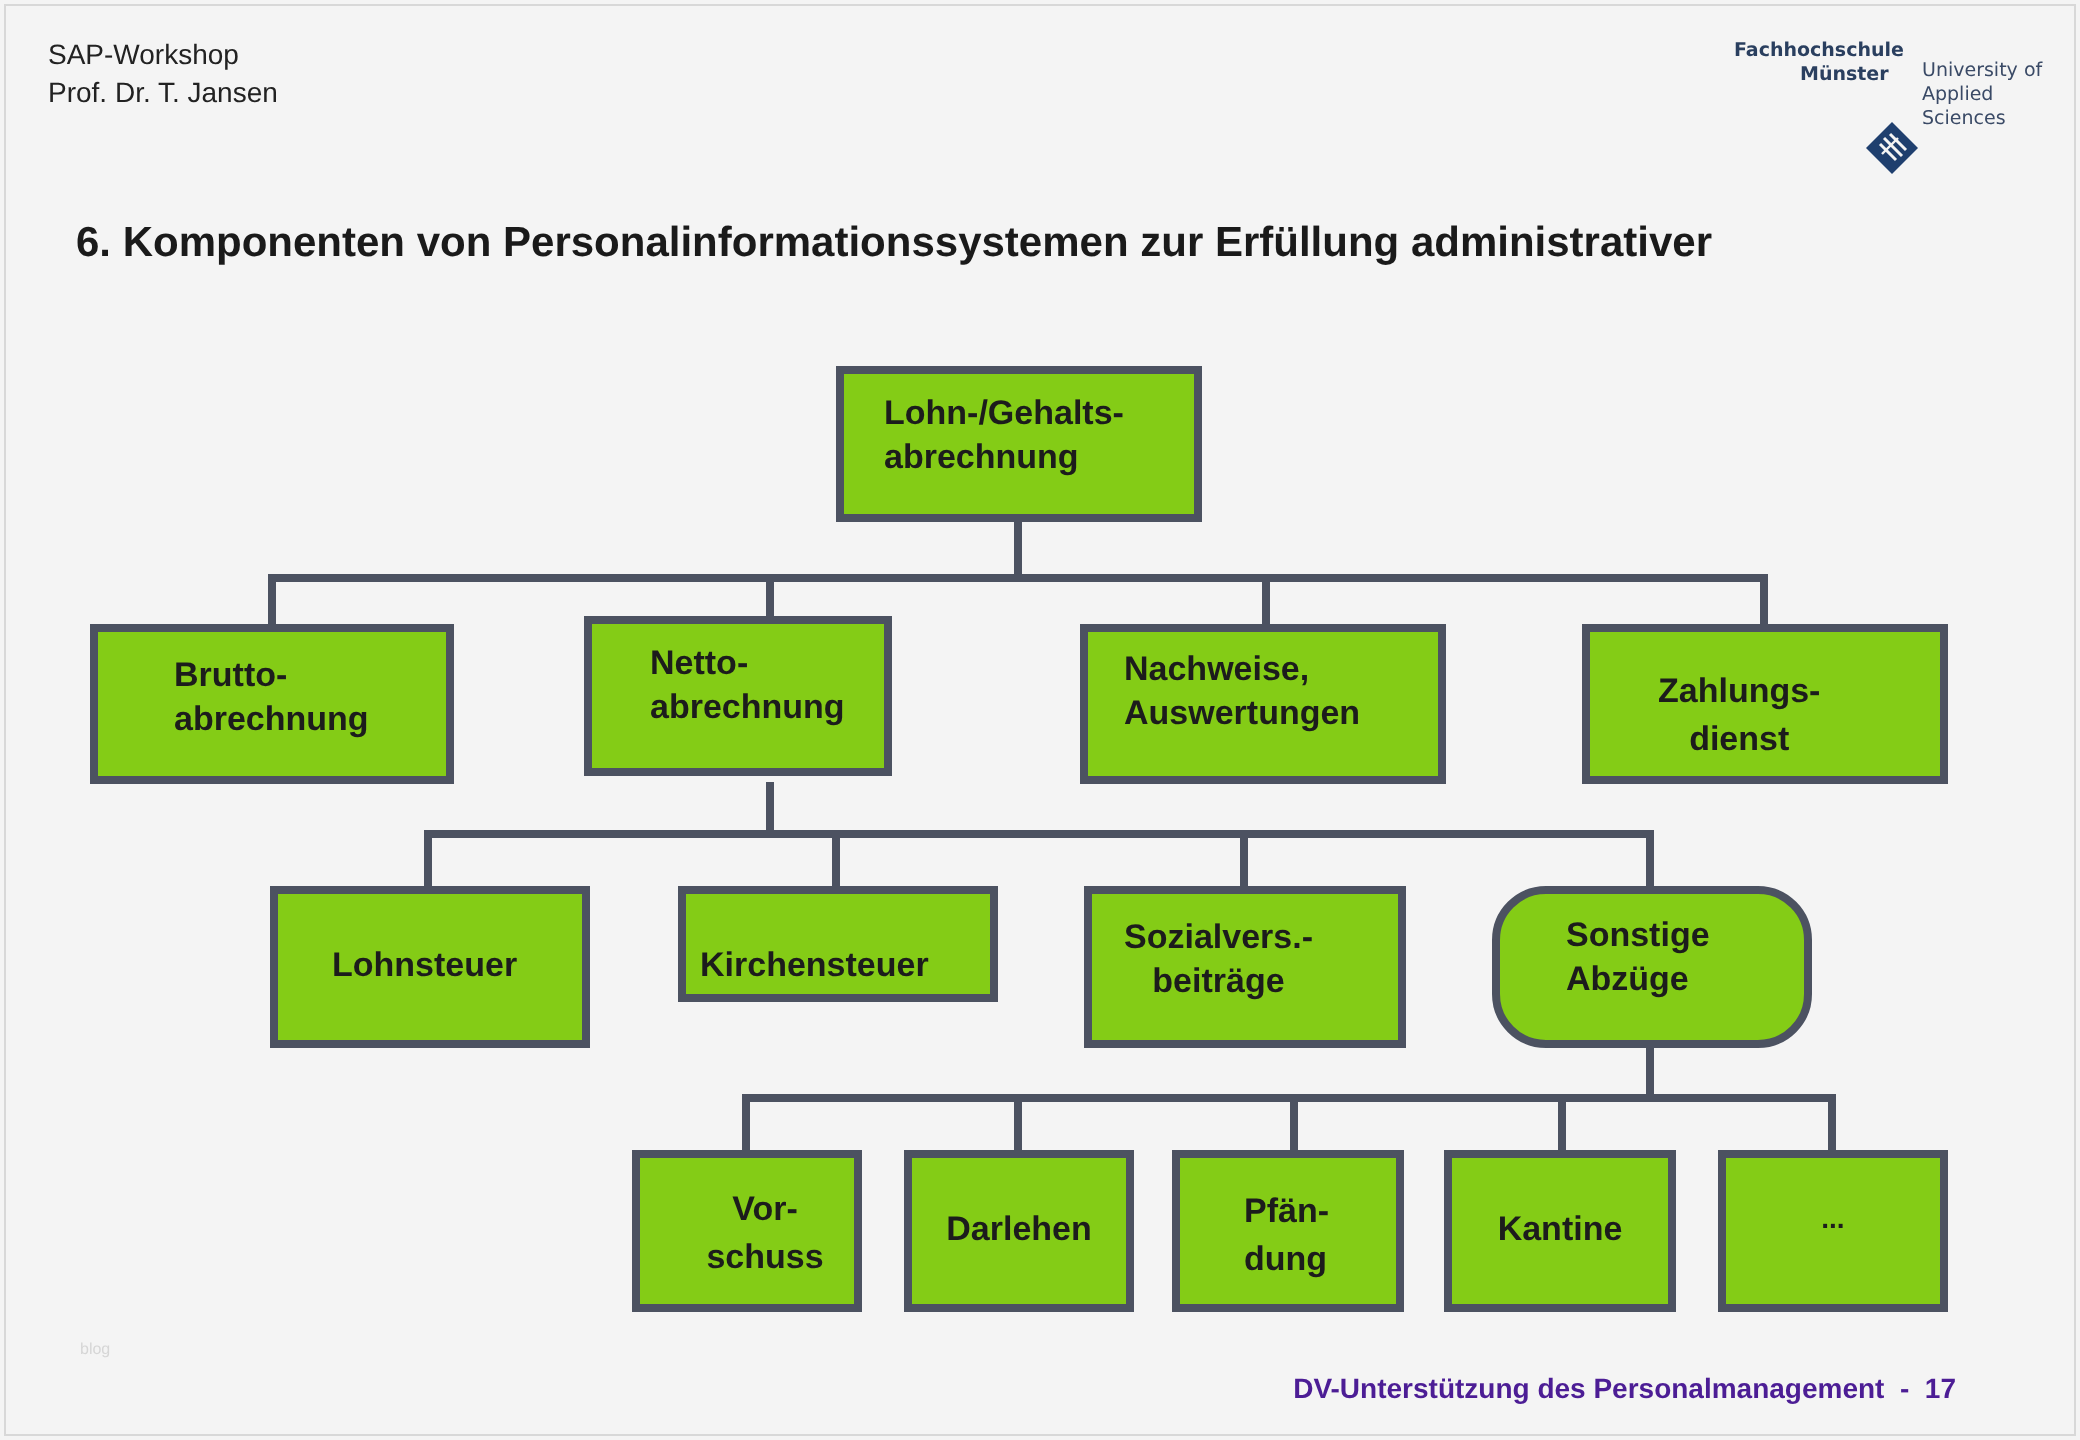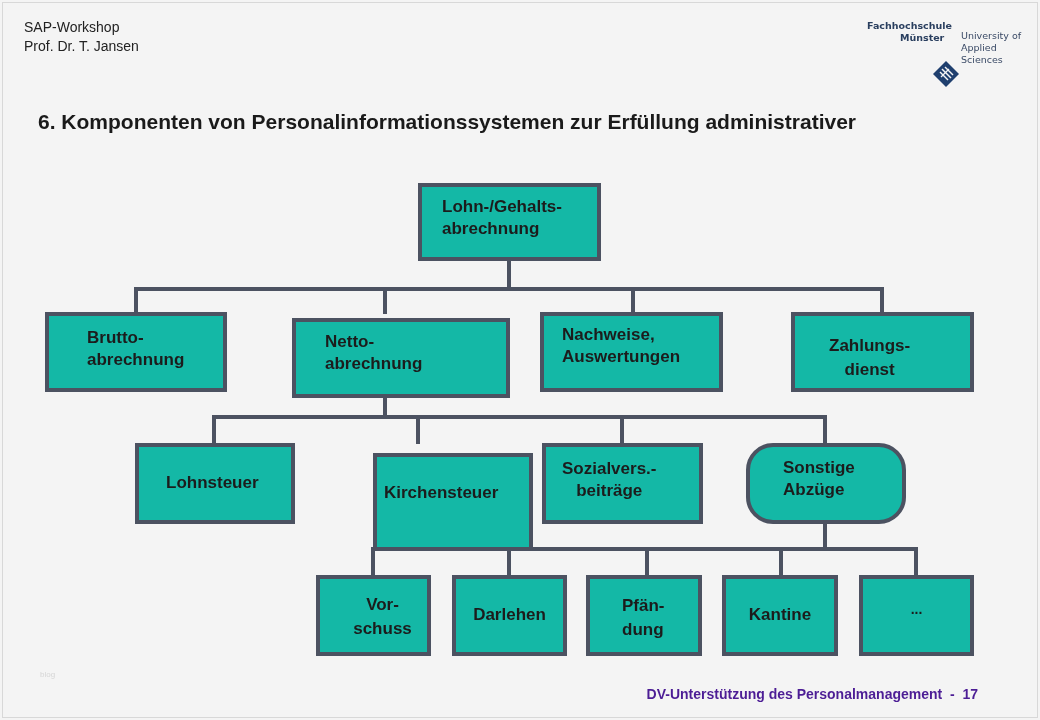--- a/index.html
+++ b/index.html
@@ -27,21 +27,21 @@
     .logo .mark { position: absolute; left: 72px; top: 44px; width: 28px; height: 28px; }
     .title {
       position: absolute; left: 38px; top: 108px; width: 980px;
       font-size: 21px; line-height: 28px;
     }
     .title .b { font-weight: bold; }
     .title .line2 { padding-left: 32px; display: block; }
 
     .box {
       position: absolute; box-sizing: border-box;
-      border: 4px solid #4c5261; background: #14b8a6;
+      border: 4px solid #4c5261; background: #84cc16;
       font-weight: bold; font-size: 17px; line-height: 22px; color: #1c1c1c;
     }
     .box .txt { position: absolute; white-space: pre; }
     .line { position: absolute; background: #4c5261; }
 
     .footer {
       position: absolute; right: 62px; top: 686px;
       font-size: 14px; color: #4c1d95; font-weight: bold;
     }
     .watermark {
@@ -104,37 +104,37 @@
 
 <div class="box" style="left:418px; top:183px; width:183px; height:78px;">
   <span class="txt" style="left:20px; top:9px;">Lohn-/Gehalts-
 abrechnung</span>
 </div>
 
 <div class="box" style="left:45px; top:312px; width:182px; height:80px;">
   <span class="txt" style="left:38px; top:11px;">Brutto-
 abrechnung</span>
 </div>
-<div class="box" style="left:292px; top:318px; width:218px; height:80px;">
+<div class="box" style="left:292px; top:308px; width:154px; height:80px;">
   <span class="txt" style="left:29px; top:9px;">Netto-
 abrechnung</span>
 </div>
 <div class="box" style="left:540px; top:312px; width:183px; height:80px;">
   <span class="txt" style="left:18px; top:8px;">Nachweise,
 Auswertungen</span>
 </div>
 <div class="box" style="left:791px; top:312px; width:183px; height:80px;">
   <span class="txt" style="left:34px; top:18px; text-align:center; line-height:24px;">Zahlungs-
 dienst</span>
 </div>
 
 <div class="box" style="left:135px; top:443px; width:160px; height:81px;">
   <span class="txt" style="left:27px; top:25px;">Lohnsteuer</span>
 </div>
-<div class="box" style="left:339px; top:453px; width:160px; height:98px;margin-left:34px;">
+<div class="box" style="left:339px; top:443px; width:160px; height:58px;">
   <span class="txt" style="left:7px; top:25px;">Kirchensteuer</span>
 </div>
 <div class="box" style="left:542px; top:443px; width:161px; height:81px;">
   <span class="txt" style="left:16px; top:11px; text-align:center;">Sozialvers.-
 beiträge</span>
 </div>
 <div class="box" style="left:746px; top:443px; width:160px; height:81px;border-radius:27px;">
   <span class="txt" style="left:33px; top:10px;">Sonstige
 Abzüge</span>
 </div>

